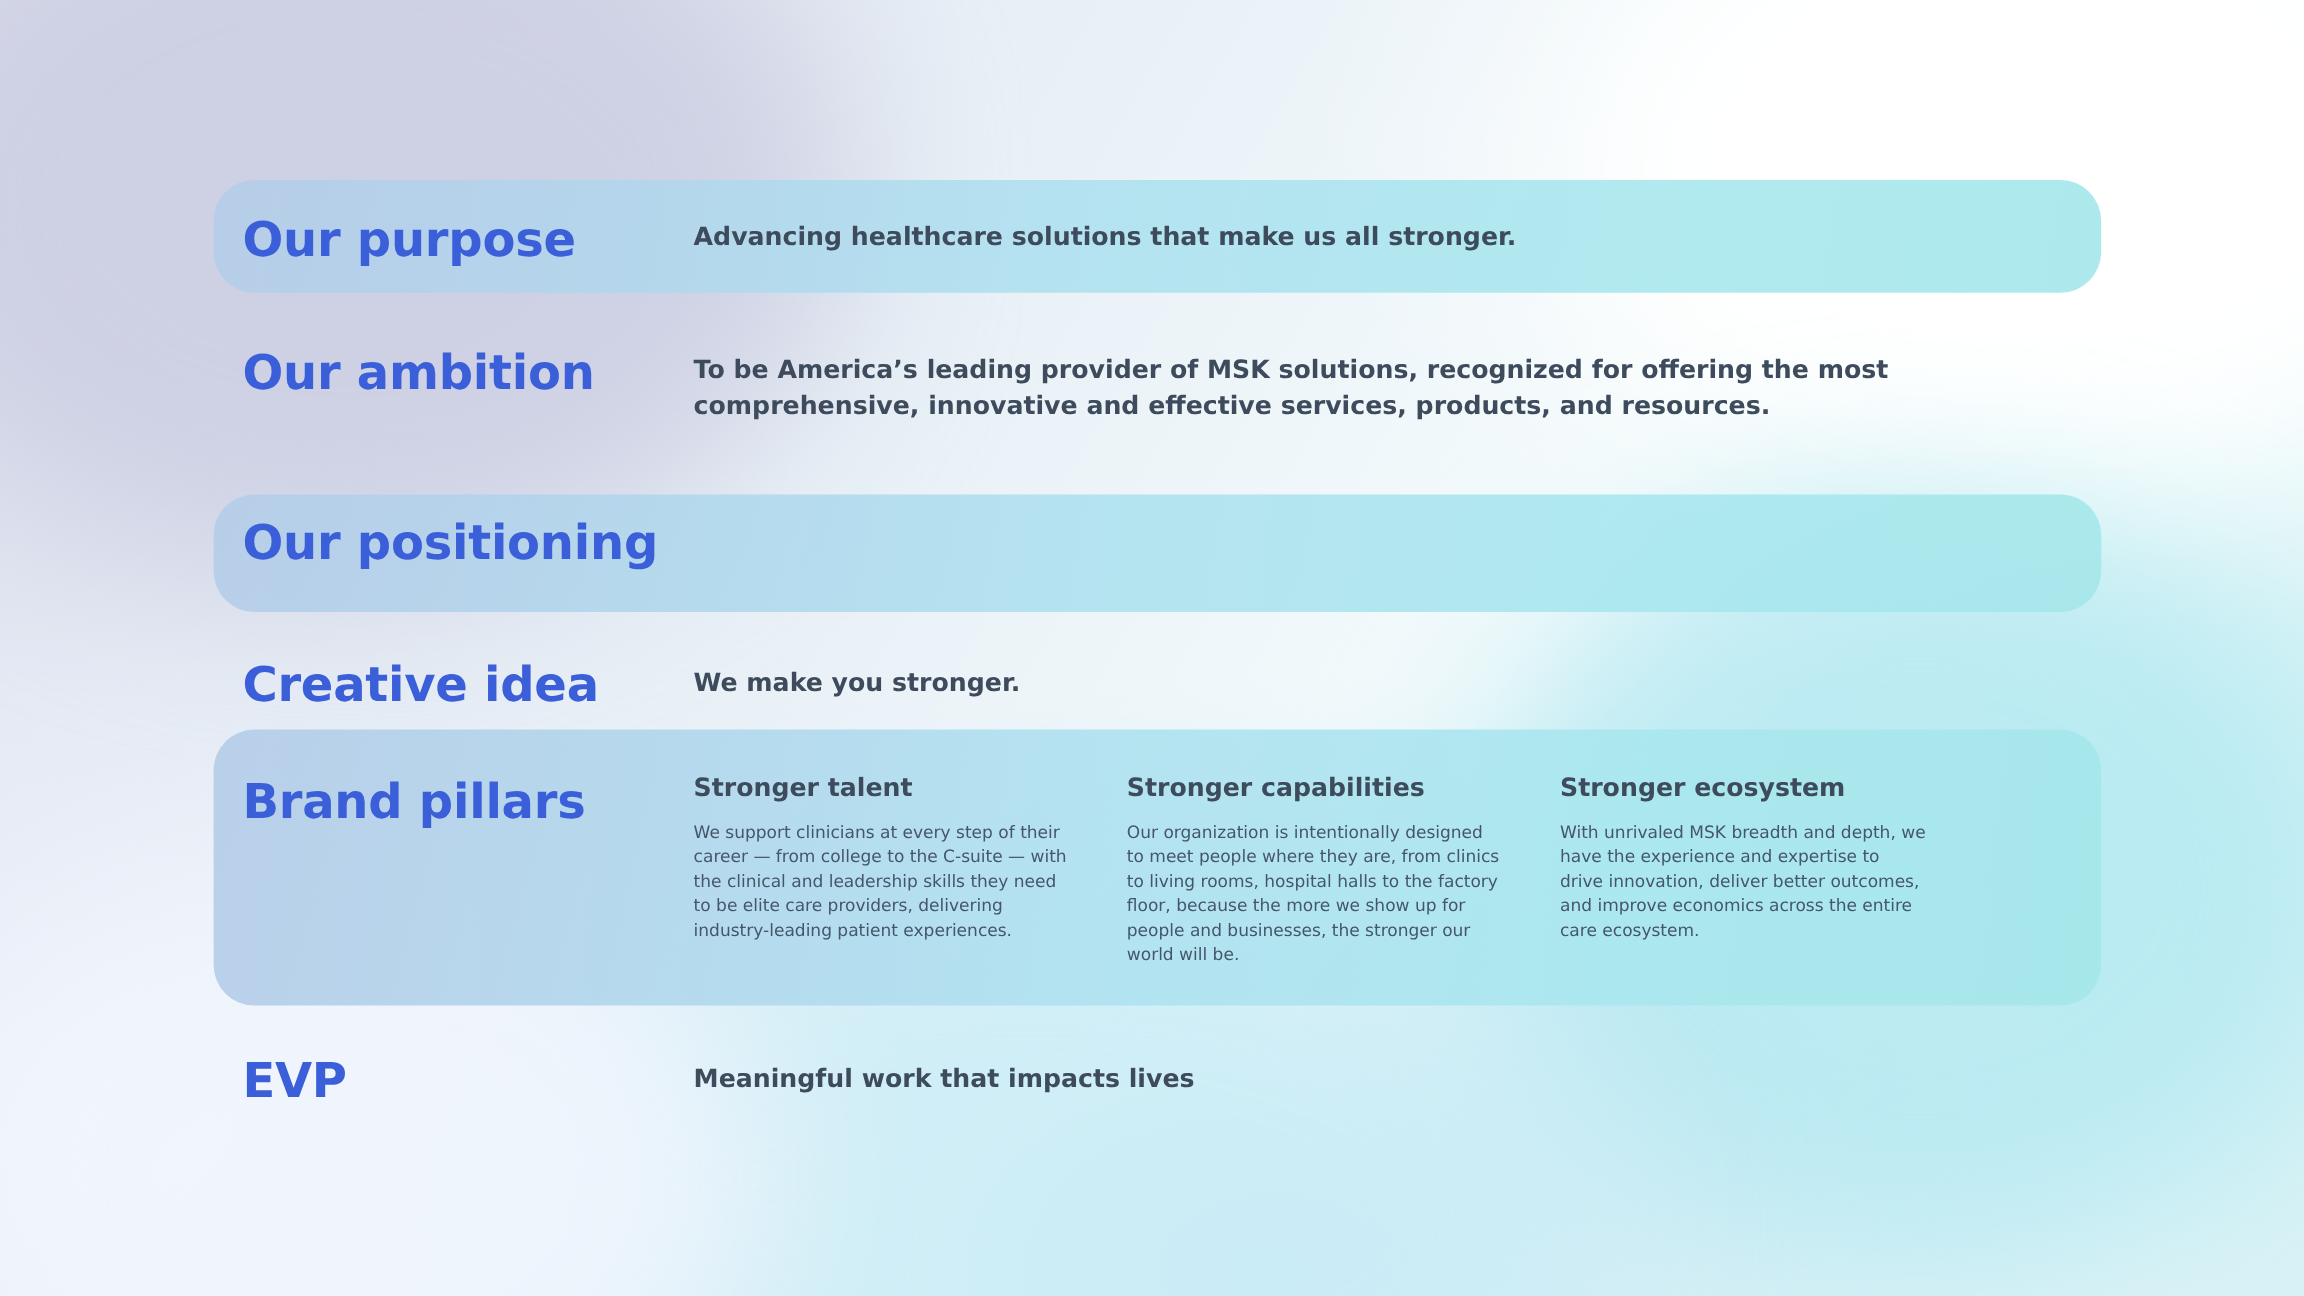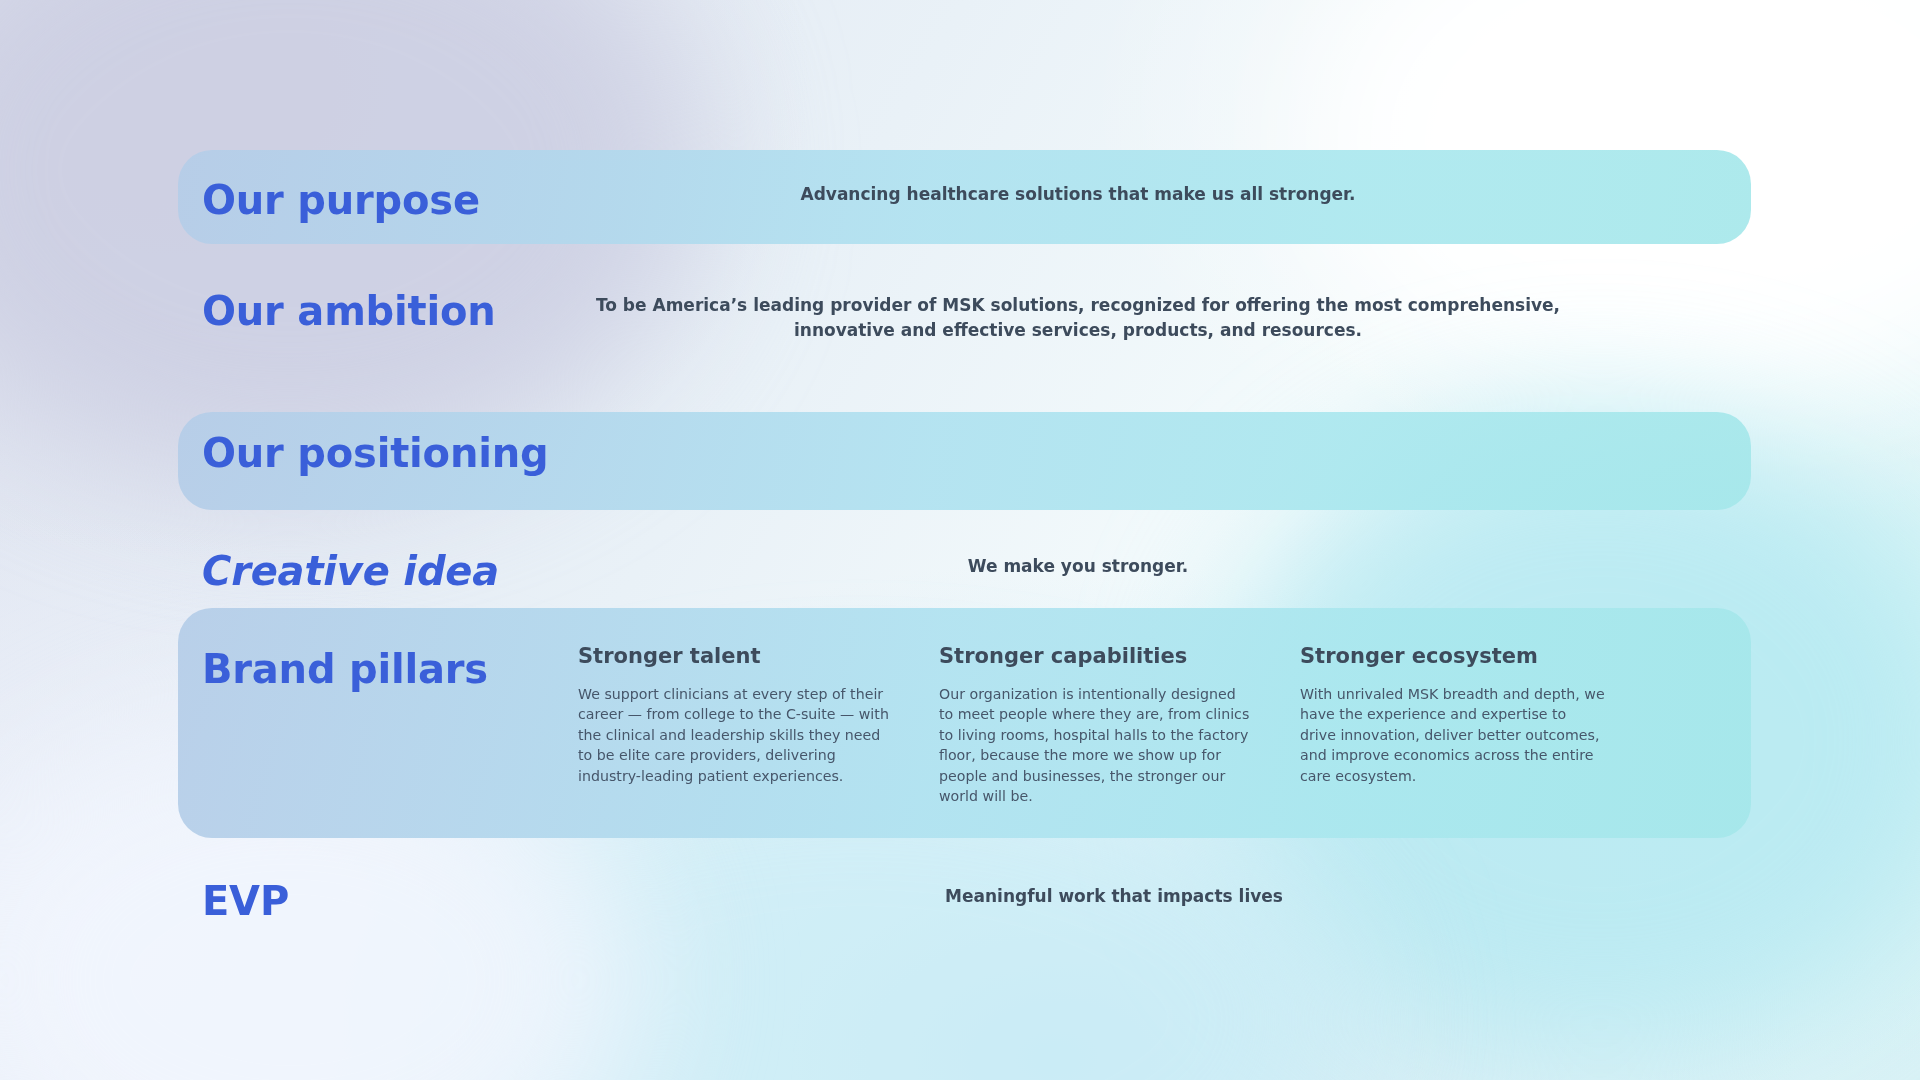--- a/index.html
+++ b/index.html
@@ -79,50 +79,49 @@
     padding-left: 24px;
     box-sizing: border-box;
   }
 
   .row .content {
     flex: 1 1 auto;
     color: #3a4a5c;
   }
 
   .statement {
-    font-size: 17px;
+    font-size: 21px;
     font-weight: 700;
     line-height: 1.45;
     color: #3d4b5c;
     max-width: 1000px;
-    text-align: center;
   }
 
   
   #row-purpose { top: 150px; height: 94px; }
   #row-purpose .label { padding-top: 27px; }
   #row-purpose .content { padding-top: 32px; }
 
   #row-ambition { top: 266px; height: 112px; }
   #row-ambition .label { padding-top: 22px; }
   #row-ambition .content { padding-top: 27px; }
 
   #row-positioning { top: 412px; height: 98px; }
   #row-positioning .label { padding-top: 18px; }
   #row-positioning .content { padding-top: 34px; }
 
   #row-creative { top: 530px; height: 74px; }
-  #row-creative .label { padding-top: 18px; font-style: italic; }
+  #row-creative .label { padding-top: 18px; }
   #row-creative .content { padding-top: 24px; }
 
   #row-pillars { top: 608px; height: 230px; }
   #row-pillars .label { padding-top: 38px; }
   #row-pillars .content { padding-top: 36px; display: flex; gap: 16px; }
 
-  #row-evp { top: 860px; height: 74px; gap: 36px; }
+  #row-evp { top: 860px; height: 74px; }
   #row-evp .label { padding-top: 18px; }
   #row-evp .content { padding-top: 24px; }
 
   .pillar {
     box-sizing: border-box;
     padding-right: 34px;
   }
   .pillar.p1 { width: 345px; }
   .pillar.p2 { width: 345px; }
   .pillar.p3 { width: 340px; }

